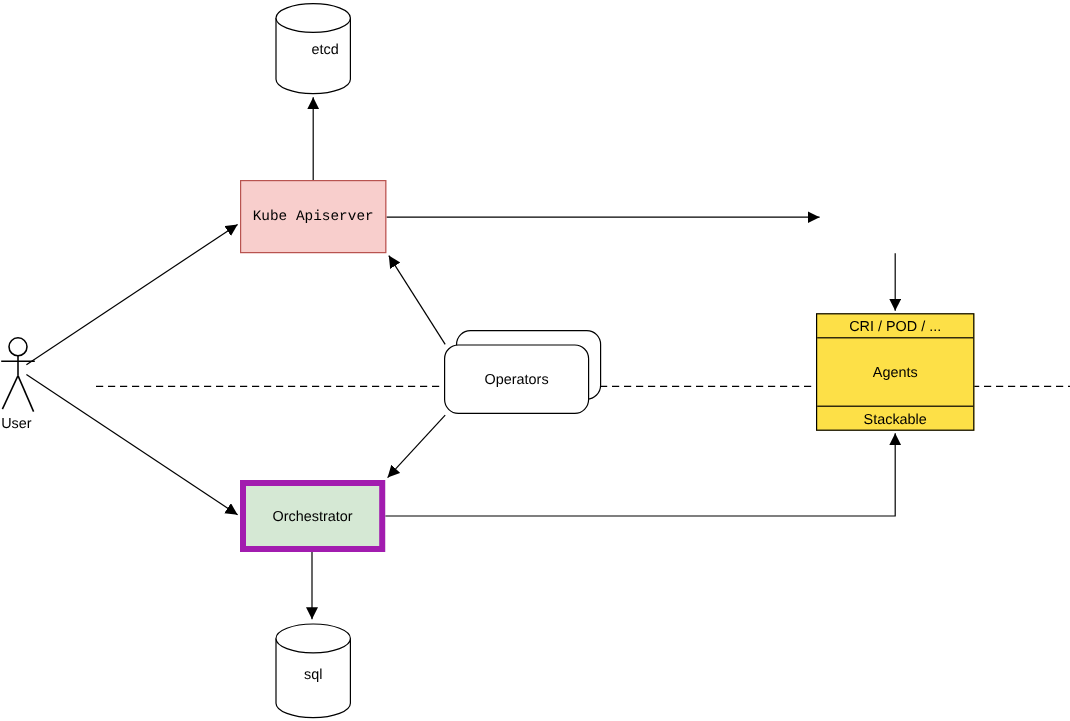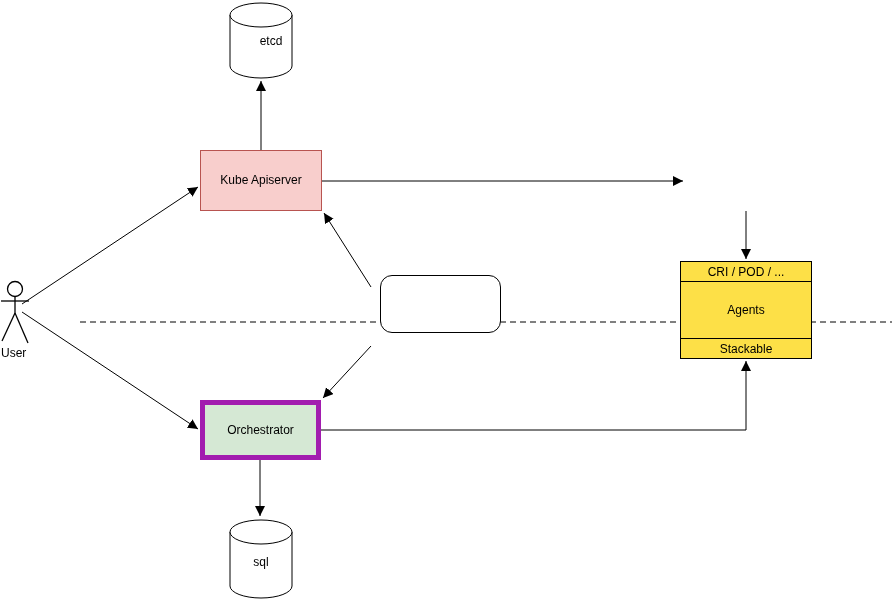--- a/index.html
+++ b/index.html
@@ -23,21 +23,21 @@
     box-sizing: border-box;
     display: flex;
     align-items: center;
     justify-content: center;
     text-align: center;
     line-height: 1.2;
   }
   .control-plane { background: #f8cecc; border: 1px solid #b85450; }
   .orchestrator  { background: #d5e8d4; border: 5px solid #a21caf; }
 
-  .kube-apiserver { left: 200px; top: 150px; width: 122px; height: 61px; }
+  .kube-apiserver { left: 200px; top: 150px; width: 122px; height: 61px; font-family: Liberation Mono, monospace; }
   .kubelet        { left: 685px; top: 150px; width: 122px; height: 61px; }
   .orchestrator-box { left: 200px; top: 400px; width: 121px; height: 60px; }
 
   .agents-stack {
     position: absolute;
     left: 680px; top: 261px; width: 132px; height: 98px;
     box-sizing: border-box;
     border: 1px solid #000; background: #fde047;
     display: flex; flex-direction: column;
   }
@@ -122,20 +122,23 @@
     </div>
     <div class="row bod">
       <span>Agents</span>
     </div>
     <div class="row ftr">
       <span>Stackable</span>
     </div>
   </div>
 
   <div class="op-card op-back"></div>
+  <div class="op-card op-front">
+    <span>Operators</span>
+  </div>
 
   <div class="node orchestrator orchestrator-box">
     <span>Orchestrator</span>
   </div>
 
   <div class="cyl-label etcd-label">etcd</div>
   <div class="cyl-label sql-label">sql</div>
   <div class="cyl-label user-label">User</div>
 
 </div>

